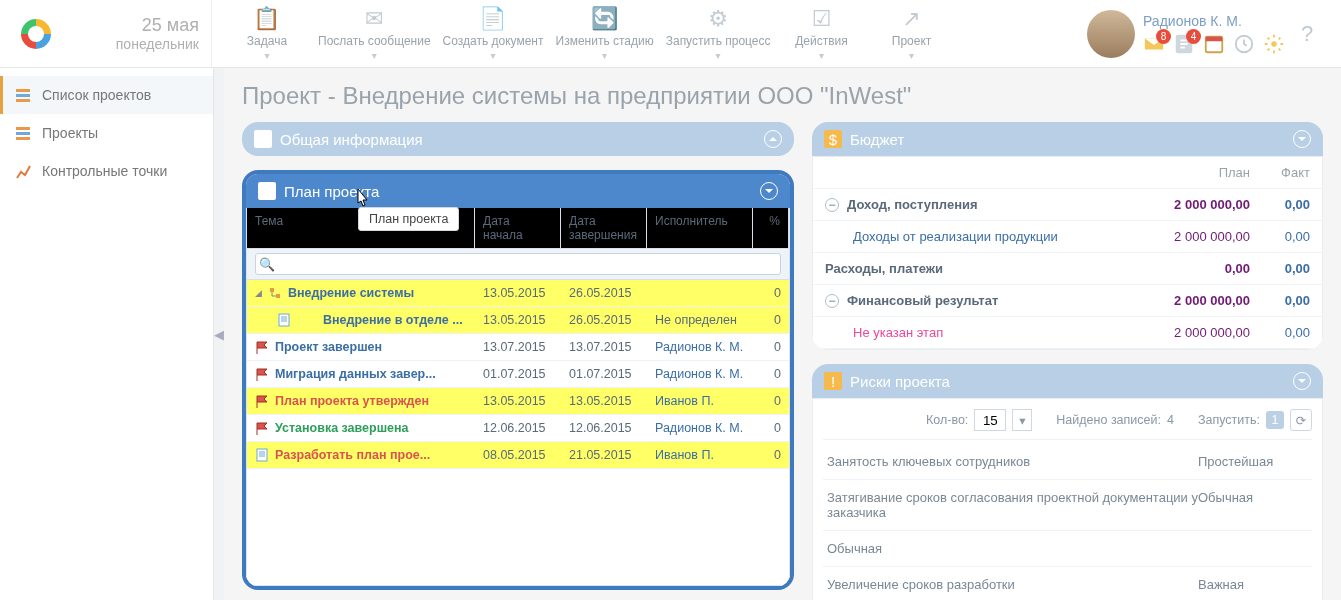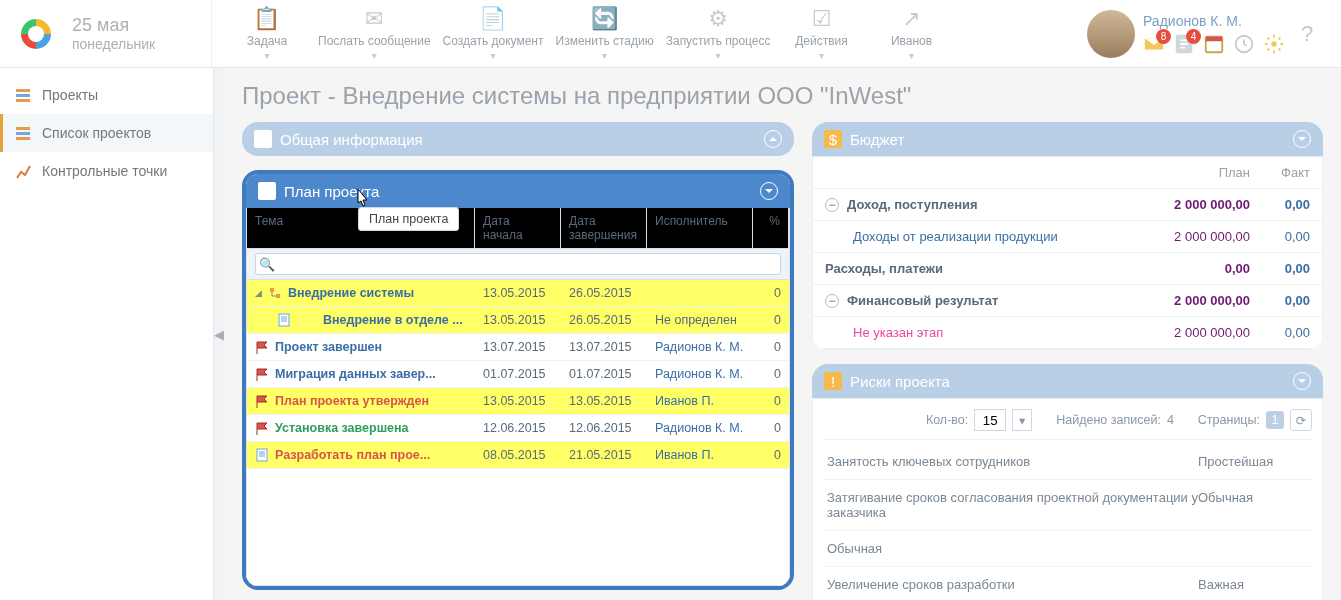--- a/index.html
+++ b/index.html
@@ -4,21 +4,21 @@
 <style>
 * { box-sizing: border-box; margin: 0; padding: 0; font-family: Arial, sans-serif; }
 body { background: #f5f5f5; font-size: 13px; color: #555; }
 .app { display: flex; flex-direction: column; height: 600px; width: 1341px; position: relative; }
 
 
 .top { display: flex; align-items: center; height: 68px; background: #fff; border-bottom: 1px solid #e5e5e5; }
 .logo-box { width: 72px; display:flex; align-items:center; justify-content:center; }
 .logo { width: 30px; height: 30px; border-radius:50%; background: conic-gradient(#f7b731 0 25%,#4aa3df 25% 50%,#e74c3c 50% 75%,#3ec46d 75% 100%); position:relative;}
 .logo::after{content:'';position:absolute;inset:7px;background:#fff;border-radius:50%;}
-.date-box { width: 140px; color:#b0b0b0; padding-right:12px; border-right:1px solid #eee; height:100%; display:flex; flex-direction:column; justify-content:center;}
+.date-box { width: 140px; color:#b0b0b0; text-align:right; padding-right:12px; border-right:1px solid #eee; height:100%; display:flex; flex-direction:column; justify-content:center;}
 .date-big{font-size:18px;}
 .date-day{font-size:14px;}
 .tb-items{display:flex; gap:0; padding-left:10px;}
 .tb{min-width:90px; text-align:center; color:#9aa3ab; font-size:12px; padding:5px 6px; display:flex; flex-direction:column; align-items:center; gap:2px;}
 .spacer{flex:1;}
 .user-area{display:flex; align-items:center; gap:8px; padding-right:10px;}
 .avatar{width:48px;height:48px;border-radius:50%;background:linear-gradient(#d0b89a,#9a7d5e);}
 .user-col{display:flex;flex-direction:column;align-items:flex-start;gap:4px;}
 .user-name{color:#7a9ec7;font-size:14px;}
 .user-icons{display:flex;gap:8px;align-items:center;}
@@ -148,21 +148,21 @@
           <div>Запустить процесс</div>
           <div style="color:#c3cbd3;font-size:10px;">▾</div>
         </div>
         <div class="tb">
           <div style="font-size:22px;color:#c3cbd3;">☑</div>
           <div>Действия</div>
           <div style="color:#c3cbd3;font-size:10px;">▾</div>
         </div>
         <div class="tb">
           <div style="font-size:22px;color:#c3cbd3;">↗</div>
-          <div>Иванов</div>
+          <div>Проект</div>
           <div style="color:#c3cbd3;font-size:10px;">▾</div>
         </div>
       </div>
     <div class="spacer"></div>
     <div class="user-area">
       <div class="avatar"></div>
       <div class="user-col">
         <div class="user-name">Радионов К. М.</div>
         <div class="user-icons">
           <div class="u-ic">
@@ -199,35 +199,35 @@
           </div>
         </div>
       </div>
       <div class="help">?</div>
     </div>
   </div>
 
   <div class="body">
 
     <div class="side" id="sidebar">
+        <div class="side-item active">
+          <svg class="side-ic" viewBox="0 0 18 18">
+            <rect x="2" y="3" width="14" height="3" fill="#e89a4a"></rect>
+            <rect x="2" y="8" width="14" height="3" fill="#6fa8dc"></rect>
+            <rect x="2" y="13" width="14" height="3" fill="#e89a4a"></rect>
+          </svg>
+          <span>Список проектов</span>
+        </div>
         <div class="side-item">
           <svg class="side-ic" viewBox="0 0 18 18">
             <rect x="2" y="3" width="14" height="3" fill="#e89a4a"></rect>
             <rect x="2" y="8" width="14" height="3" fill="#6fa8dc"></rect>
             <rect x="2" y="13" width="14" height="3" fill="#e89a4a"></rect>
           </svg>
           <span>Проекты</span>
-        </div>
-        <div class="side-item active">
-          <svg class="side-ic" viewBox="0 0 18 18">
-            <rect x="2" y="3" width="14" height="3" fill="#e89a4a"></rect>
-            <rect x="2" y="8" width="14" height="3" fill="#6fa8dc"></rect>
-            <rect x="2" y="13" width="14" height="3" fill="#e89a4a"></rect>
-          </svg>
-          <span>Список проектов</span>
         </div>
         <div class="side-item">
           <svg class="side-ic" viewBox="0 0 18 18">
             <path d="M3 16L7 10 L11 13 L16 4" stroke="#e07a3a" stroke-width="2" fill="none"></path>
           </svg>
           <span>Контрольные точки</span>
         </div>
       </div>
     <div class="collapse-bar">◀</div>
 
@@ -409,21 +409,21 @@
             </div>
             <div class="risks">
               <div class="rctrl">
                 <span>Кол-во:</span>
                 <input value="15" style="">
                 <span style="border:1px solid #cfd8e1;height:22px;width:20px;display:inline-flex;align-items:center;justify-content:center;">▾</span>
                 <span style="width:12px;"></span>
                 <span>Найдено записей:</span>
                 <span>4</span>
                 <span style="width:12px;"></span>
-                <span>Страницы:</span>
+                <span>Запустить:</span>
                 <span class="pg">1</span>
                 <span style="border:1px solid #cfd8e1;width:22px;height:22px;display:inline-flex;align-items:center;justify-content:center;border-radius:3px;">⟳</span>
               </div>
               <div id="risk-rows">
                   <div class="rrow">
                     <div class="rl"><span>Занятость ключевых сотрудников</span></div>
                     <div class="rr">Простейшая</div>
                   </div>
                   <div class="rrow">
                     <div class="rl"><span>Затягивание сроков согласования проектной документации у заказчика</span></div>

